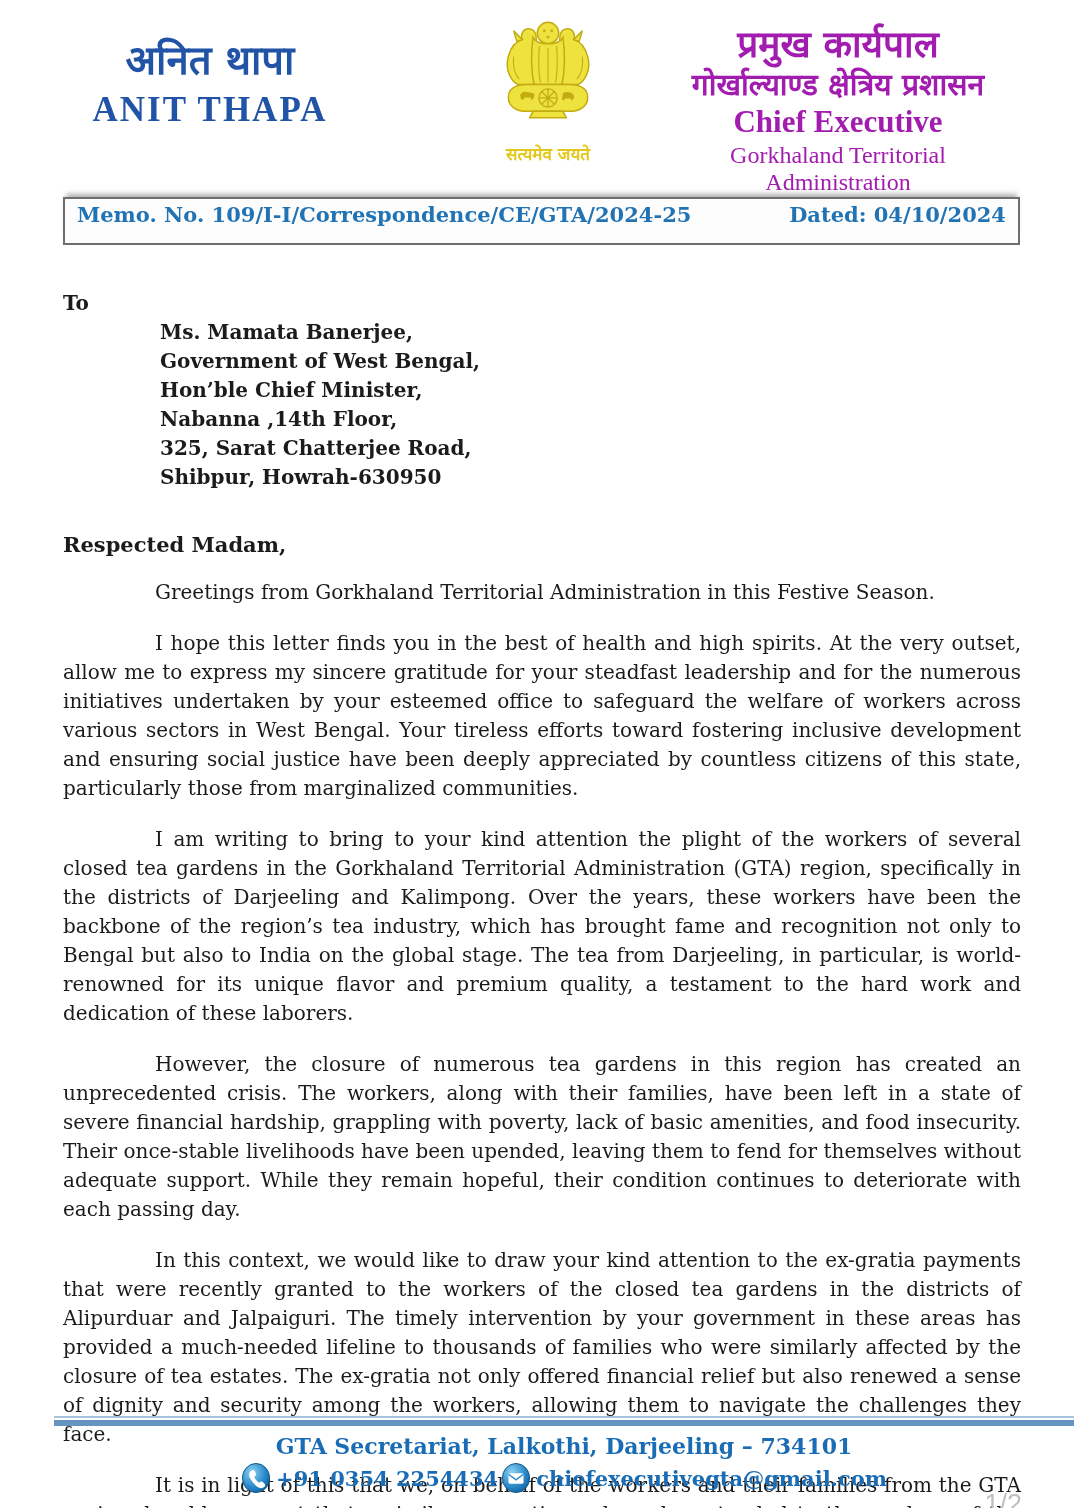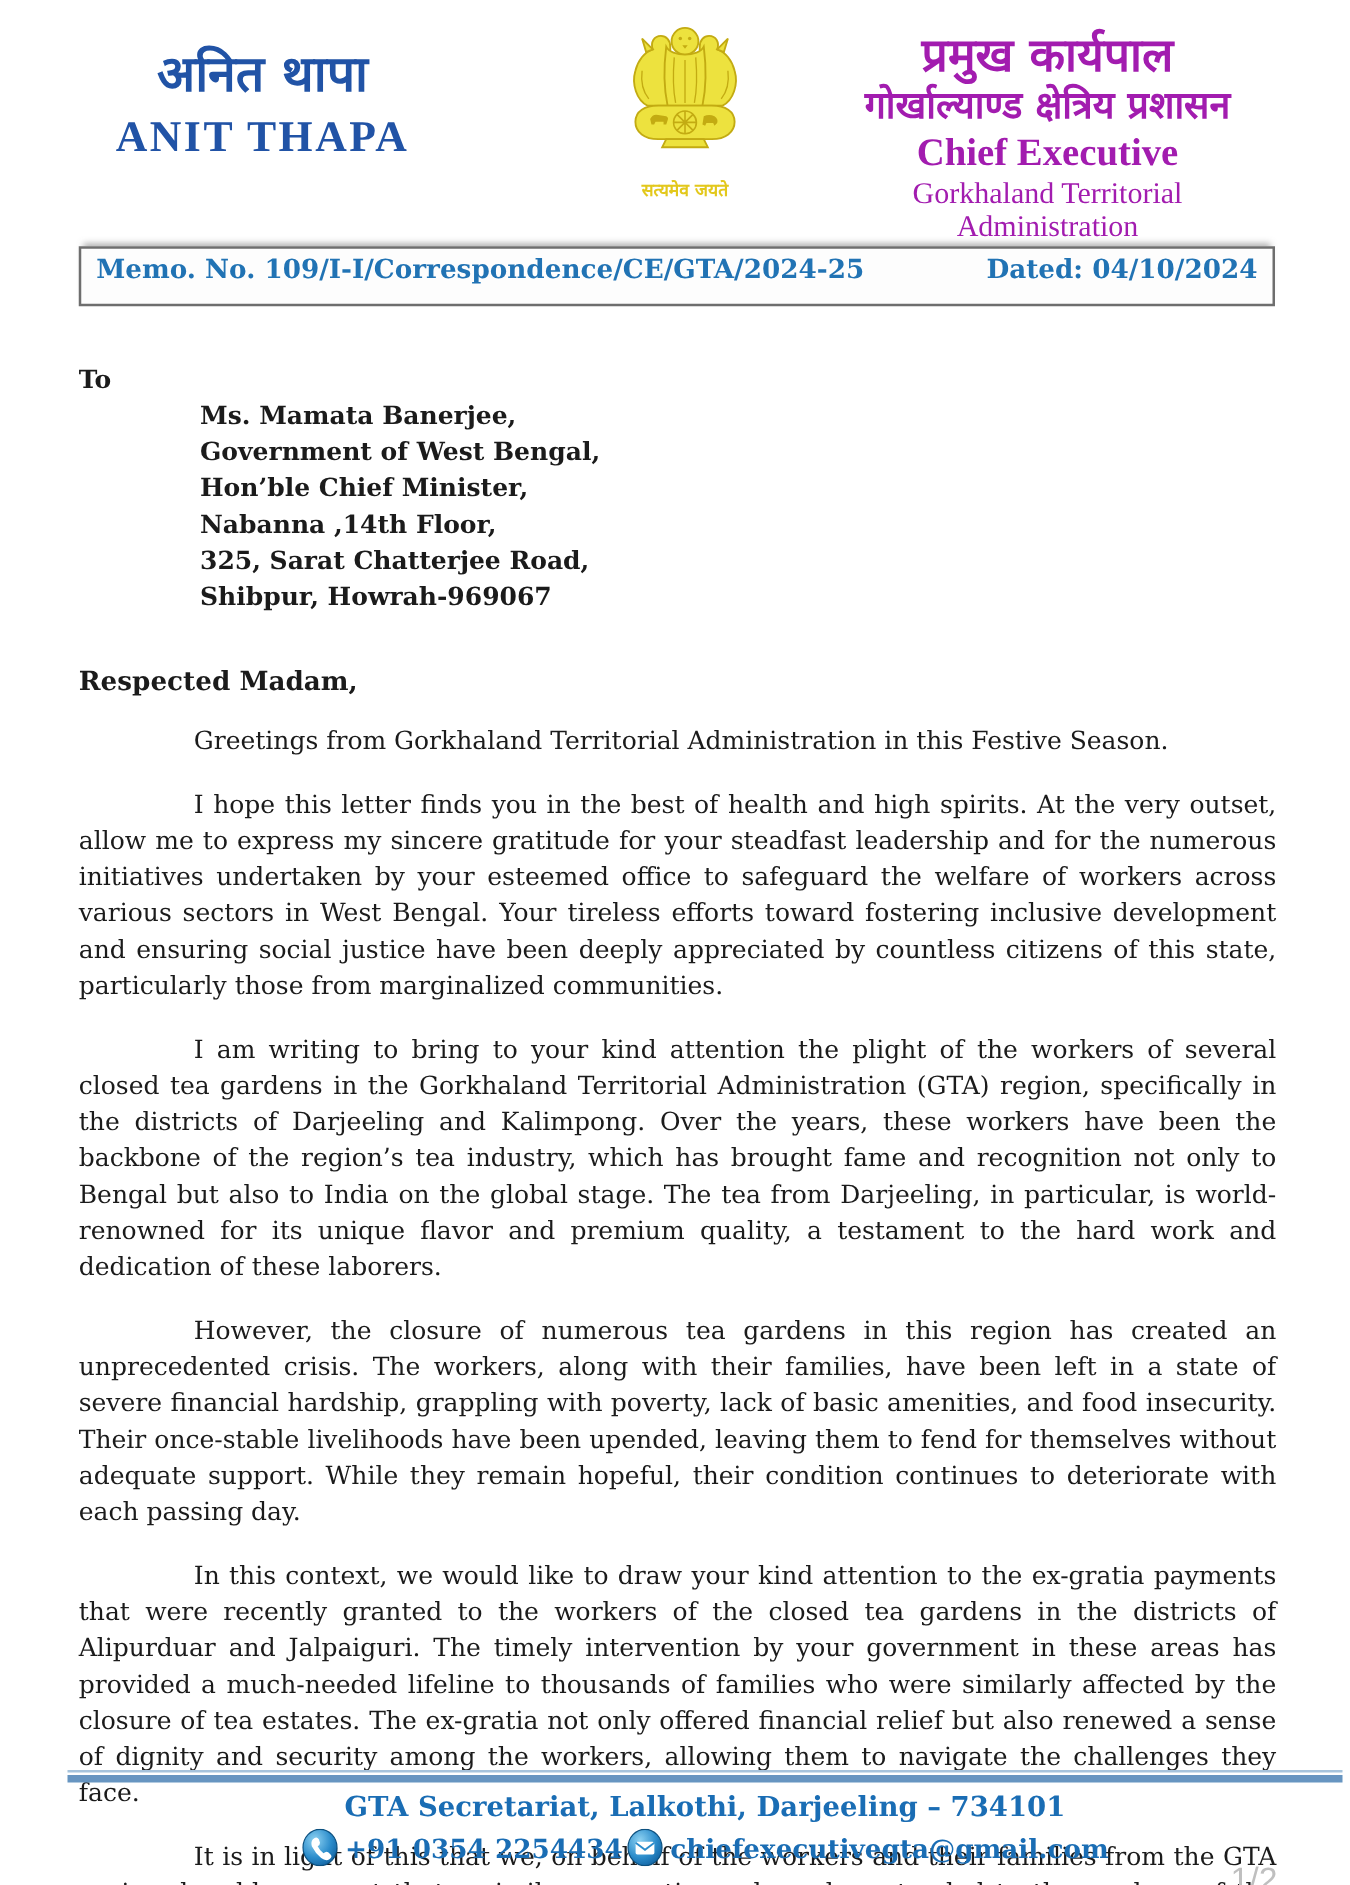--- a/index.html
+++ b/index.html
@@ -42,21 +42,21 @@
     margin-top: 6px;
   }
   .lh-center {
     position: absolute;
     left: 478px; top: 0;
     width: 140px;
     text-align: center;
   }
   .lh-center .motto {
     margin-top: 2px;
-    font-size: 14px;
+    font-size: 17px;
     font-weight: bold;
     color: #e3c81c;
     font-family: "DejaVu Sans", "Liberation Sans", sans-serif;
     white-space: nowrap;
   }
   .lh-right {
     position: absolute;
     right: 62px; top: 6px;
     width: 360px;
     text-align: center;
@@ -250,21 +250,21 @@
   </div>
 
   <div class="to-block">
     <div class="to-label">To</div>
     <div class="to-lines">
       <div>Ms. Mamata Banerjee,</div>
       <div>Government of West Bengal,</div>
       <div>Hon’ble Chief Minister,</div>
       <div>Nabanna ,14th Floor,</div>
       <div>325, Sarat Chatterjee Road,</div>
-      <div>Shibpur, Howrah-969067</div>
+      <div>Shibpur, Howrah-630950</div>
     </div>
   </div>
 
 
   <div class="salutation">Respected Madam,</div>
 
   <div class="body-text">
     <p>Greetings from Gorkhaland Territorial Administration in this Festive Season.</p>
     <p>I hope this letter finds you in the best of health and high spirits. At the very outset, allow me to express my sincere gratitude for your steadfast leadership and for the numerous initiatives undertaken by your esteemed office to safeguard the welfare of workers across various sectors in West Bengal. Your tireless efforts toward fostering inclusive development and ensuring social justice have been deeply appreciated by countless citizens of this state, particularly those from marginalized communities.</p>
     <p>I am writing to bring to your kind attention the plight of the workers of several closed tea gardens in the Gorkhaland Territorial Administration (GTA) region, specifically in the districts of Darjeeling and Kalimpong. Over the years, these workers have been the backbone of the region’s tea industry, which has brought fame and recognition not only to Bengal but also to India on the global stage. The tea from Darjeeling, in particular, is world-renowned for its unique flavor and premium quality, a testament to the hard work and dedication of these laborers.</p>

